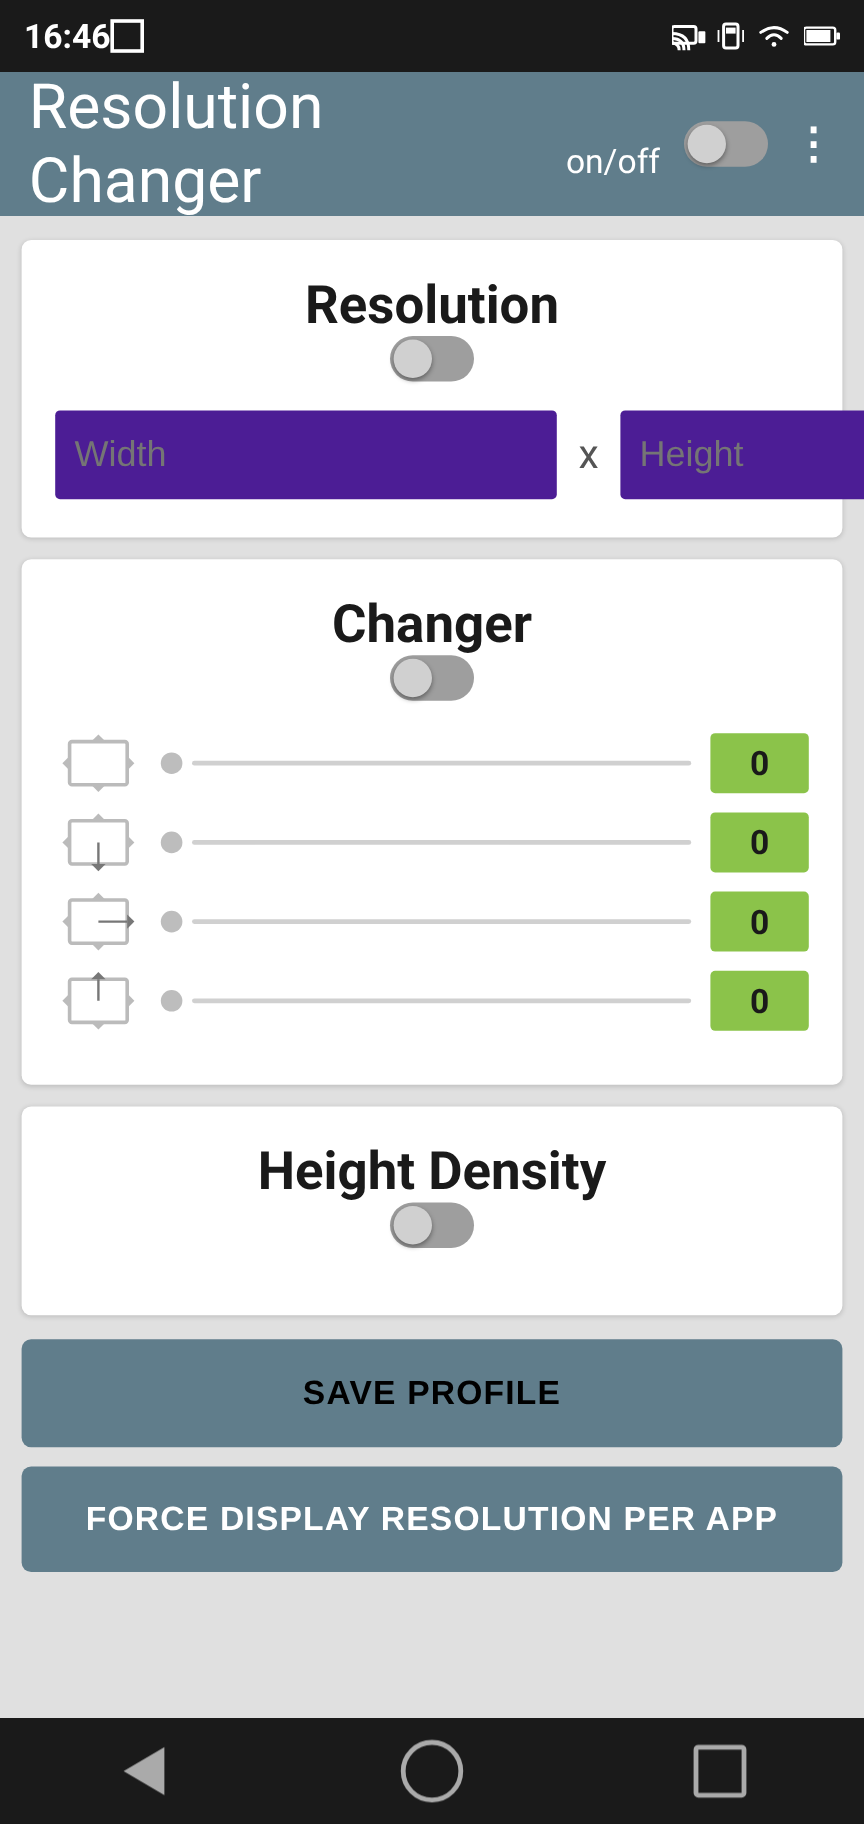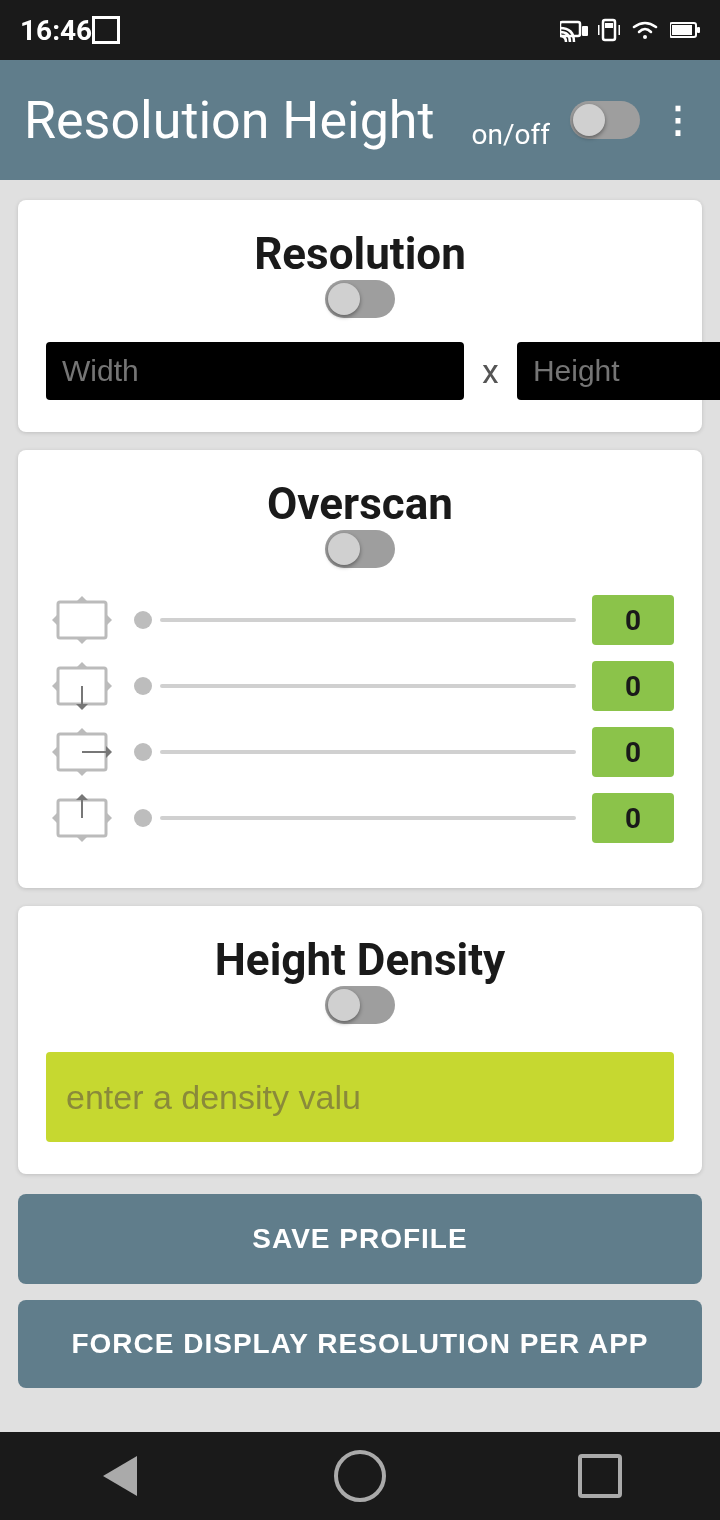--- a/index.html
+++ b/index.html
@@ -117,22 +117,22 @@
     }
 
     
     .resolution-inputs {
       display: flex;
       align-items: center;
       gap: 18px;
     }
     .res-input {
       flex: 1;
-      height: 58px;
-      background: #000000;
+      height: 74px;
+      background: #4c1d95;
       border: none;
       border-radius: 4px;
       font-size: 30px;
       color: #888;
       padding: 0 16px;
       outline: none;
     }
     .res-x {
       font-size: 34px;
       color: #555;
@@ -203,21 +203,21 @@
       display: flex;
       gap: 16px;
       padding: 0 18px;
     }
     .btn-dark {
       flex: 1;
       height: 90px;
       background: #607d8b;
       border: none;
       border-radius: 8px;
-      color: #ffffff;
+      color: #000000;
       font-size: 28px;
       font-weight: bold;
       letter-spacing: 1px;
       cursor: pointer;
       text-transform: uppercase;
     }
 
     
     .force-btn-container {
       padding: 0 18px;
@@ -316,21 +316,21 @@
 
     <svg width="30" height="18" viewBox="0 0 30 18" fill="white">
       <rect x="0" y="2" width="26" height="14" rx="2" fill="none" stroke="white" stroke-width="2"></rect>
       <rect x="2" y="4" width="20" height="10" fill="white"></rect>
       <rect x="27" y="6" width="3" height="6" fill="white" rx="1"></rect>
     </svg>
   </div>
 </div>
 
 <div class="app-bar">
-  <span class="app-title">Resolution Height</span>
+  <span class="app-title">Resolution Changer</span>
   <div class="app-bar-right">
     <span class="onoff-label">on/off</span>
     <div class="toggle"></div>
     <span class="more-icon">⋮</span>
   </div>
 </div>
 
 <div class="main-content">
 
   <div class="card">
@@ -340,21 +340,21 @@
     </div>
     <div class="resolution-inputs">
       <input class="res-input" type="text" placeholder="Width" style="">
       <span class="res-x">x</span>
       <input class="res-input" type="text" placeholder="Height" style="">
     </div>
   </div>
 
   <div class="card">
     <div class="card-header">
-      <span class="card-title">Overscan</span>
+      <span class="card-title">Changer</span>
       <div class="toggle"></div>
     </div>
 
     <div class="overscan-row">
       <svg class="screen-icon" viewBox="0 0 72 56">
         <rect x="12" y="10" width="48" height="36" rx="2" fill="none" stroke="#bbb" stroke-width="3"></rect>
         <polygon points="6,28 12,22 12,34" fill="#bbb"></polygon>
         <polygon points="66,28 60,22 60,34" fill="#bbb"></polygon>
         <polygon points="36,4 30,10 42,10" fill="#bbb"></polygon>
         <polygon points="36,52 30,46 42,46" fill="#bbb"></polygon>
@@ -414,21 +414,20 @@
       <div class="overscan-value">0</div>
     </div>
 
   </div>
 
   <div class="card">
     <div class="card-header">
       <span class="card-title">Height Density</span>
       <div class="toggle"></div>
     </div>
-    <input class="density-input" type="text" placeholder="enter a density valu" style="">
   </div>
 
 </div>
 
 <div class="buttons-row">
   <button class="btn-dark">SAVE PROFILE</button>
 </div>
 
 <div class="force-btn-container" style="margin-top: 16px;">
   <button class="btn-force">FORCE DISPLAY RESOLUTION PER APP</button>

